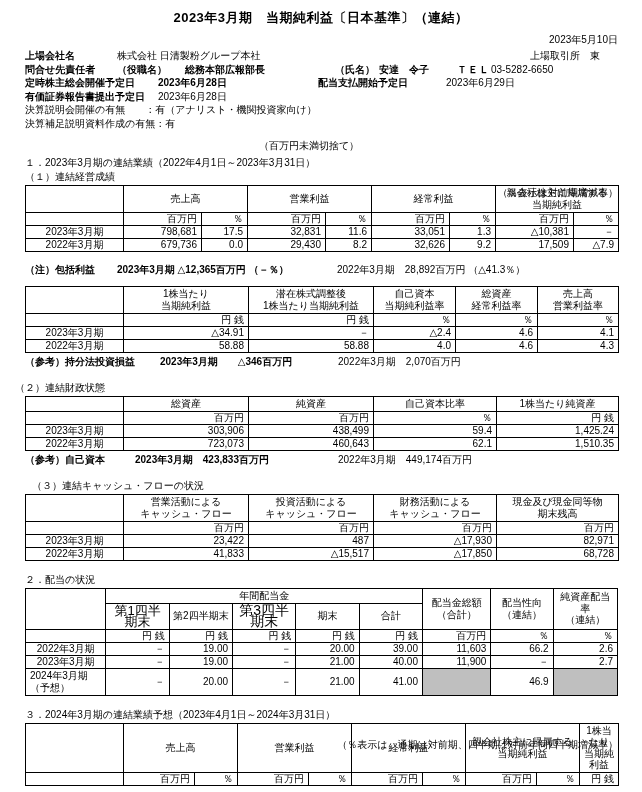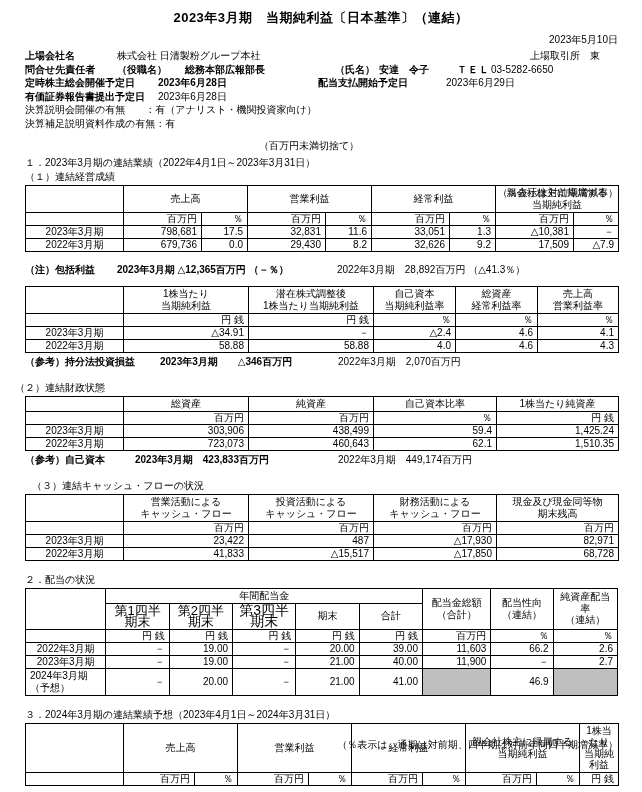--- a/index.html
+++ b/index.html
@@ -380,21 +380,21 @@
     <tbody>
         <tr>
       <th class="hd" rowspan="2"></th>
       <th class="hd" colspan="5">年間配当金</th>
       <th class="hd two-line" rowspan="2">配当金総額<br>（合計）</th>
       <th class="hd two-line" rowspan="2">配当性向<br>（連結）</th>
       <th class="hd two-line" rowspan="2">純資産配当率<br>（連結）</th>
     </tr>
     <tr>
       <th class="hd" style="font-size:13px;">第1四半期末</th>
-      <th class="hd" style="font-size:13px;">第2四半期末</th>
+      <th class="hd" style="font-size:10px;">第2四半期末</th>
       <th class="hd" style="font-size:14px;">第3四半期末</th>
       <th class="hd">期末</th>
       <th class="hd">合計</th>
     </tr>
     <tr>
       <td></td>
       <td class="unit">円 銭</td>
       <td class="unit">円 銭</td>
       <td class="unit">円 銭</td>
       <td class="unit">円 銭</td>

